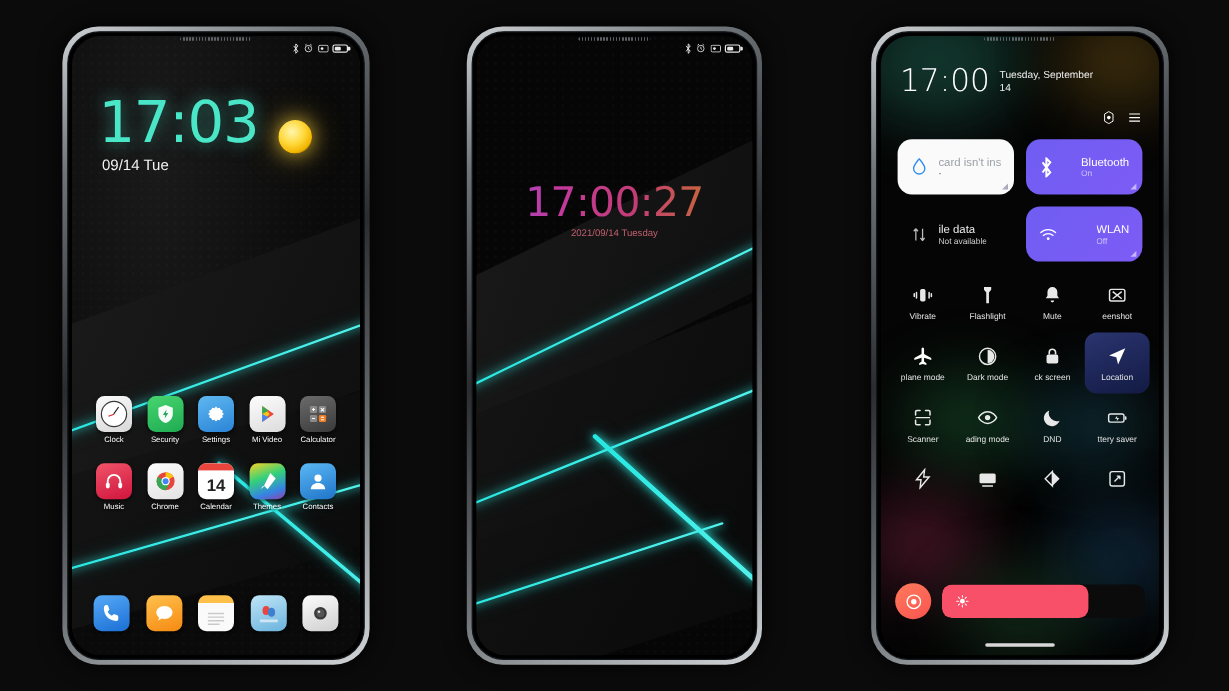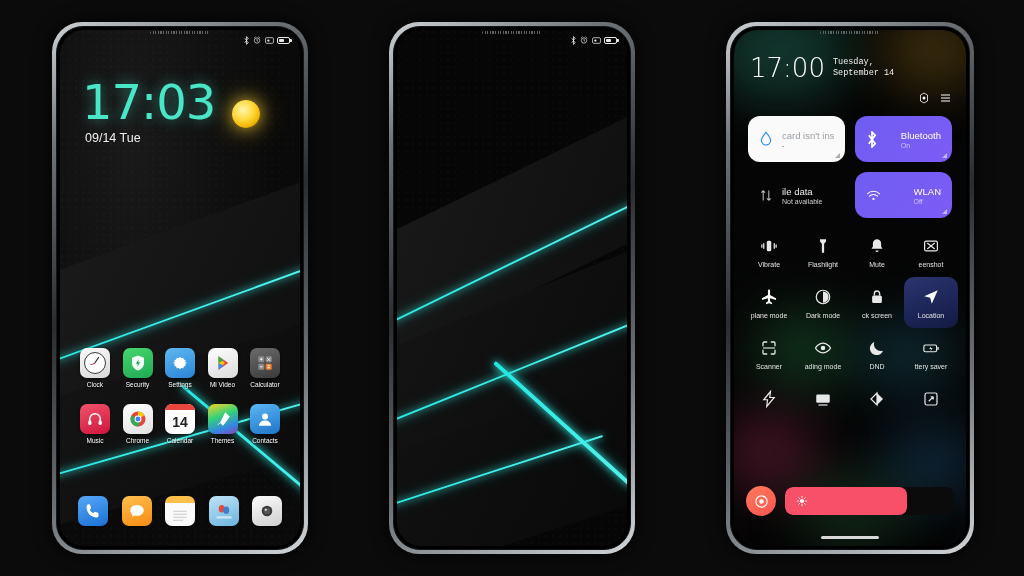--- a/index.html
+++ b/index.html
@@ -49,21 +49,21 @@
 
   .clock1 { position:absolute; top:48px; left:22px; z-index:10; }
   .clock1 .t { font-size:48px; font-weight:400; color:#4ae6c8; letter-spacing:-1px;
     text-shadow:0 0 14px rgba(74,230,200,.55); line-height:1; font-family:"DejaVu Sans", sans-serif;}
   .clock1 .t .colon { color:#4ae6c8; }
   .clock1 .d { font-size:12.5px; color:#f2f2f2; margin-top:5px; margin-left:3px; }
   .sun { position:absolute; top:70px; left:172px; width:28px; height:28px; border-radius:50%;
     background:radial-gradient(circle at 40% 35%, #fff6b0 0%, #ffd83a 42%, #f2b400 70%, rgba(200,140,0,0) 100%);
     box-shadow:0 0 16px rgba(255,214,60,.75), 0 0 30px rgba(255,200,40,.4); z-index:10; }
 
-  .appgrid { position:absolute; left:0; right:0; top:318px; z-index:12;
+  .appgrid { position:absolute; left:0; right:0; top:300px; z-index:12;
     display:flex; flex-direction:column; gap:16px; padding:0 16px; }
   .approw { display:flex; justify-content:space-between; }
   .app { width:38px; display:flex; flex-direction:column; align-items:center; gap:3px; }
   .appicon { width:30px; height:30px; border-radius:7px; position:relative; overflow:hidden;
     box-shadow:0 1px 3px rgba(0,0,0,.6); display:flex; align-items:center; justify-content:center;
     font-size:14px; color:#fff; }
   .applabel { font-size:6.5px; color:#fff; white-space:nowrap; text-shadow:0 1px 2px #000; }
 
   .dock { position:absolute; left:0; right:0; bottom:20px; z-index:12;
     display:flex; justify-content:space-between; padding:0 18px; }
@@ -103,21 +103,21 @@
   .clock2 .d { font-size:8px; color:#c05f6e; margin-top:4px; }
 
   
   #p3 { left:726px; top:22px; width:248px; height:532px; }
   .wall3 { position:absolute; inset:0; background:#050505; }
   .glow { position:absolute; border-radius:50%; filter:blur(26px); }
 
   .cc-head { position:absolute; top:26px; left:0; right:0; padding:0 16px; z-index:12; }
   .cc-time { display:flex; align-items:flex-end; gap:8px; }
   .cc-time .t { font-size:26px; color:#fff; line-height:.95; font-weight:300; font-family:"DejaVu Sans", sans-serif;}
-  .cc-time .d { font-size:8.5px; color:#f0f0f0; line-height:1.25; max-width:78px; padding-bottom:2px;font-family:Liberation Mono, monospace;}
+  .cc-time .d { font-size:8.5px; color:#f0f0f0; line-height:1.25; max-width:78px; padding-bottom:2px;}
   .cc-head-ico { position:absolute; right:14px; top:14px; display:flex; align-items:center; gap:9px; }
 
   .bigtiles { position:absolute; top:86px; left:0; right:0; padding:0 14px; z-index:12;
     display:flex; flex-direction:column; gap:10px; }
   .tilerow { display:flex; gap:10px; }
   .bigtile { flex:1; height:46px; border-radius:12px; position:relative;
     display:flex; align-items:center; gap:9px; padding:0 11px; overflow:hidden; }
   .bigtile.on { background:linear-gradient(135deg,#6f5df2,#7d5cf6);justify-content:space-between; }
   .bigtile.white { background:#fafafa; }
   .bigtile.off { background:transparent; }
@@ -378,20 +378,24 @@
                   <rect x="1" y="1" width="14" height="10" rx="2" fill="none" stroke="#eee" stroke-width="1.3"></rect>
                   <circle cx="6" cy="6" r="2" fill="#eee"></circle>
                 </svg>
             </span>
             <span class="batt">
                 <i></i>
               </span>
           </div>
         </div>
 
+        <div class="clock2">
+          <div class="t">17:00:27</div>
+          <div class="d">2021/09/14  Tuesday</div>
+        </div>
       </div>
     </div>
   </div>
 
   <div class="phone" id="p3">
     <div class="phone-inner">
       <div class="earpiece"></div>
       <div class="screen">
         <div class="wall3">
           <div class="glow" style="left:-10%;top:-6%;width:60%;height:20%;background:#1d5e4e;opacity:.55"></div>

